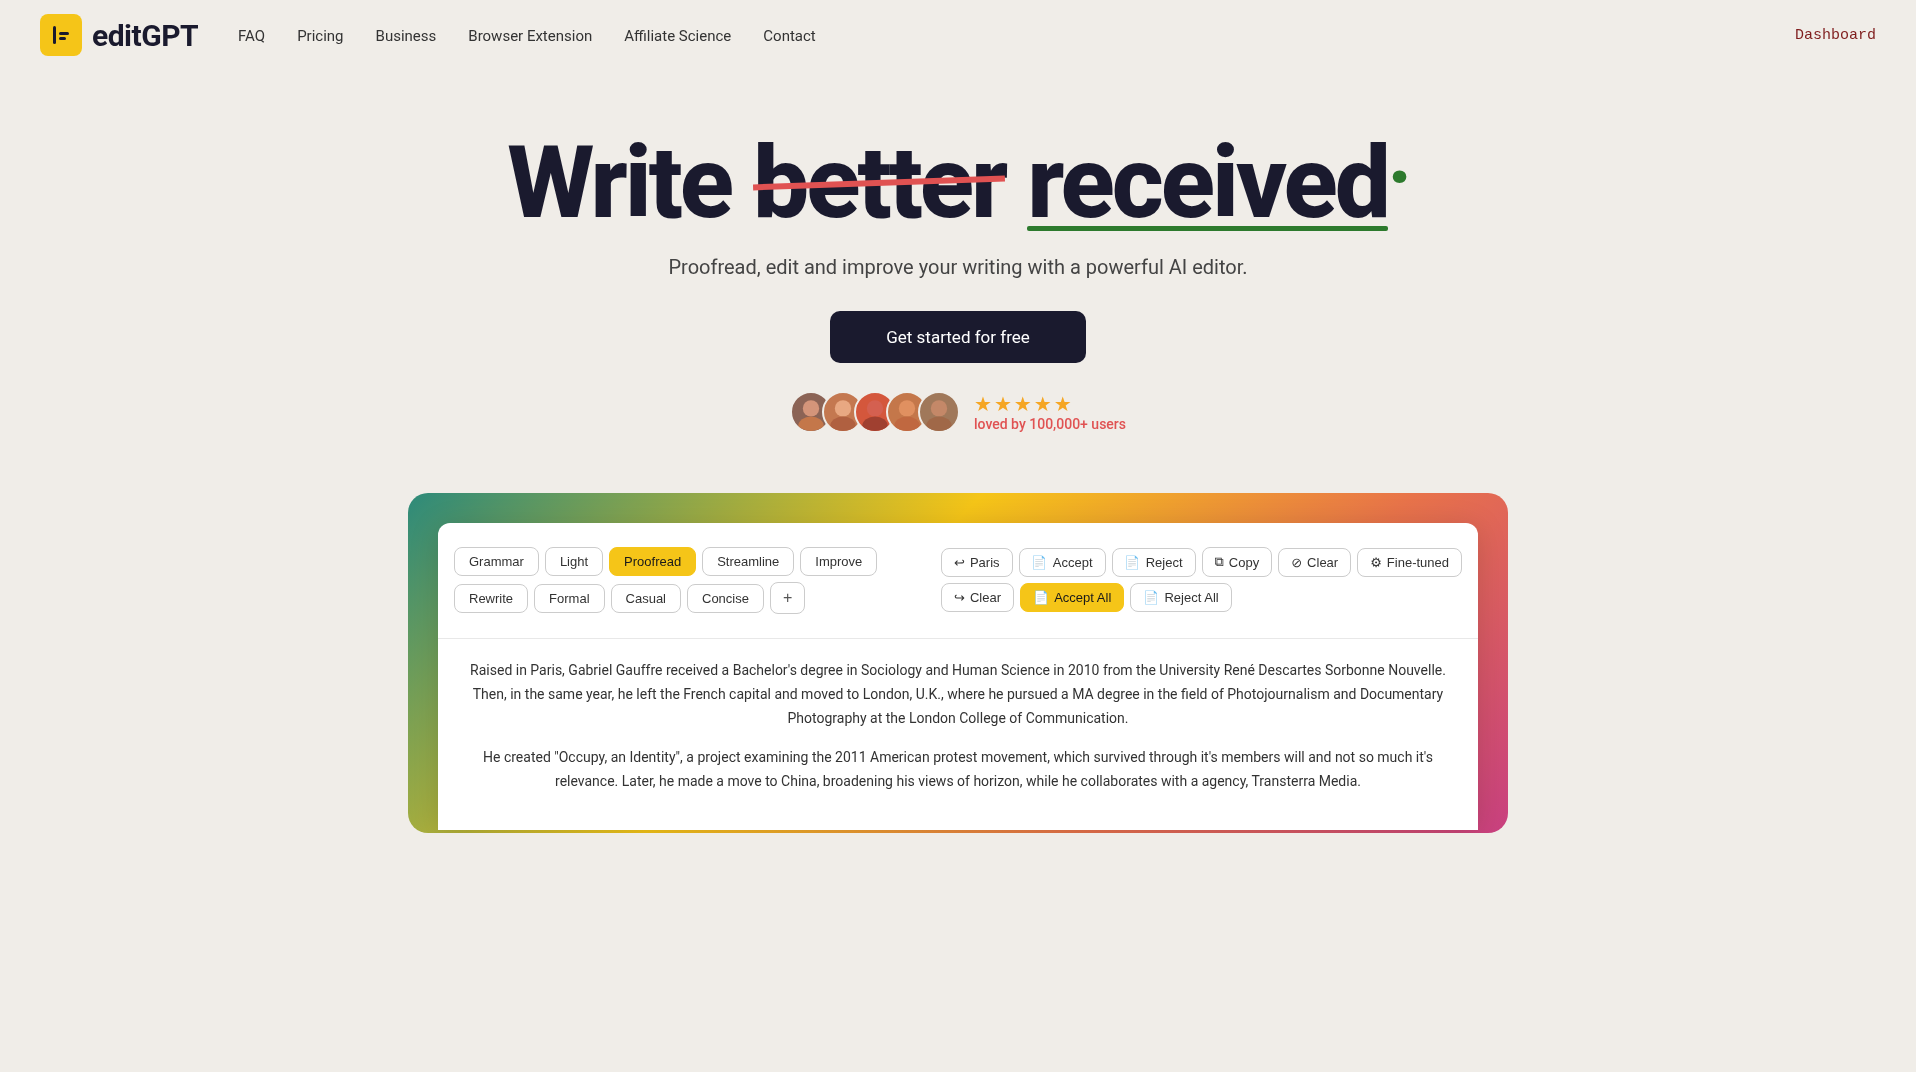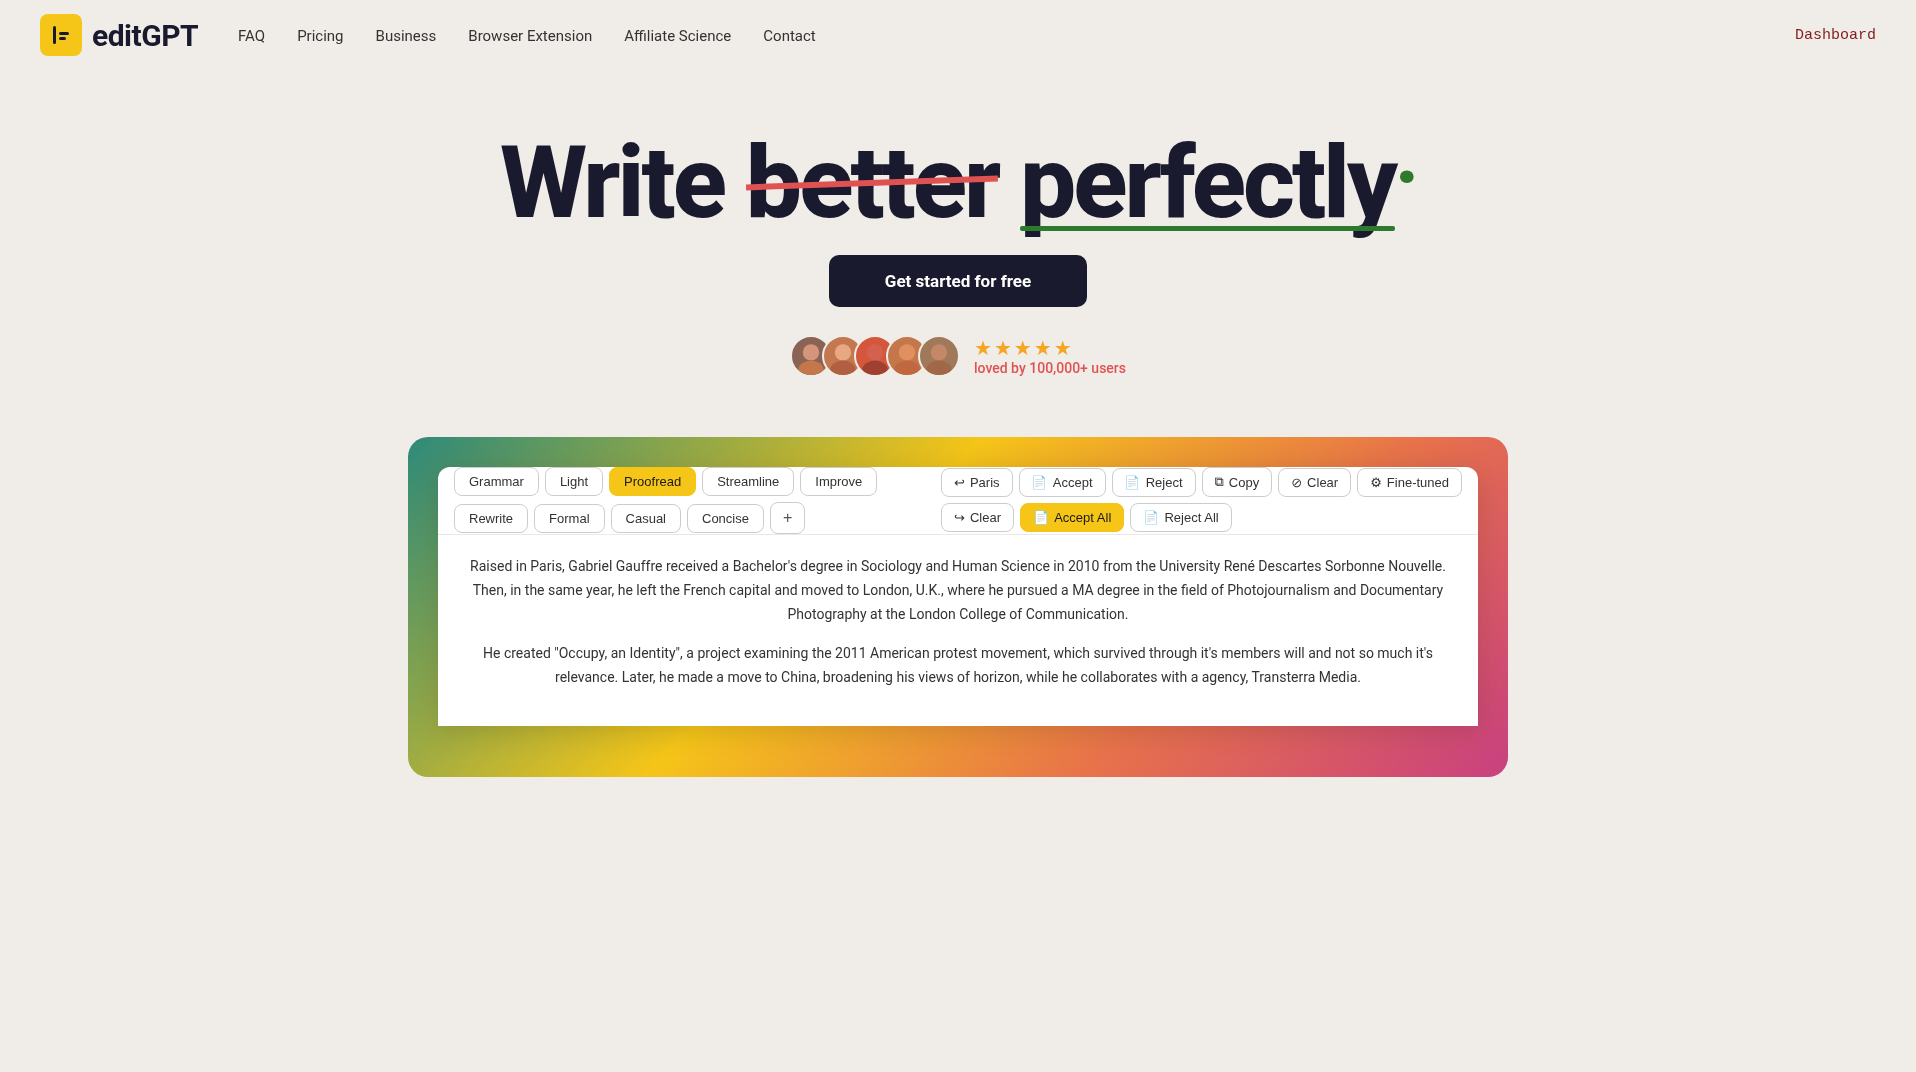--- a/index.html
+++ b/index.html
@@ -118,21 +118,21 @@
       margin-bottom: 32px;
       font-weight: 400;
     }
     .cta-button {
       display: inline-block;
       background: #1a1a2e;
       color: #fff;
       padding: 16px 56px;
       border-radius: 10px;
       font-size: 17px;
-      font-weight: 700;
+      font-weight: 400;
       text-decoration: none;
       border: none;
       cursor: pointer;
       margin-bottom: 28px;
     }
     .social-proof {
       display: flex;
       align-items: center;
       justify-content: center;
       gap: 14px;
@@ -250,21 +250,21 @@
       overflow: hidden;
     }
     .content-area p {
       margin-bottom: 16px;
       text-align: center;
     }
 
     
     .full-toolbar {
       display: flex;
-      padding: 0 16px;
+      padding: 24px 16px;
       border-bottom: 1px solid #e8e8e8;
       gap: 0;
       align-items: flex-start;
     }
     .toolbar-modes {
       display: flex;
       flex-direction: column;
       gap: 6px;
       margin-right: 16px;
     }
@@ -304,22 +304,23 @@
       <li><a href="#">Contact</a></li>
     </ul>
   </div>
   <a href="#" class="dashboard-link">Dashboard</a>
 </nav>
 
 <section class="hero">
   <h1 class="hero-title">
     <span>Write </span>
     <span class="better">better</span>
-    <span class="perfectly">perfectly</span><span style="color:#2d7a2d; font-size:80px; vertical-align:super; line-height:0">.</span>
+    <span class="perfectly">received</span><span style="color:#2d7a2d; font-size:80px; vertical-align:super; line-height:0">.</span>
   </h1>
+  <p class="hero-subtitle">Proofread, edit and improve your writing with a powerful AI editor.</p>
   <a href="#" class="cta-button">Get started for free</a>
   <div class="social-proof">
     <div class="avatars">
       <div class="avatar avatar-1">
         <svg viewBox="0 0 42 42">
             <circle cx="21" cy="17" r="9" fill="#d4957a"></circle>
             <ellipse cx="21" cy="36" rx="14" ry="10" fill="#c4774a"></ellipse>
           </svg>
       </div>
       <div class="avatar avatar-2">

